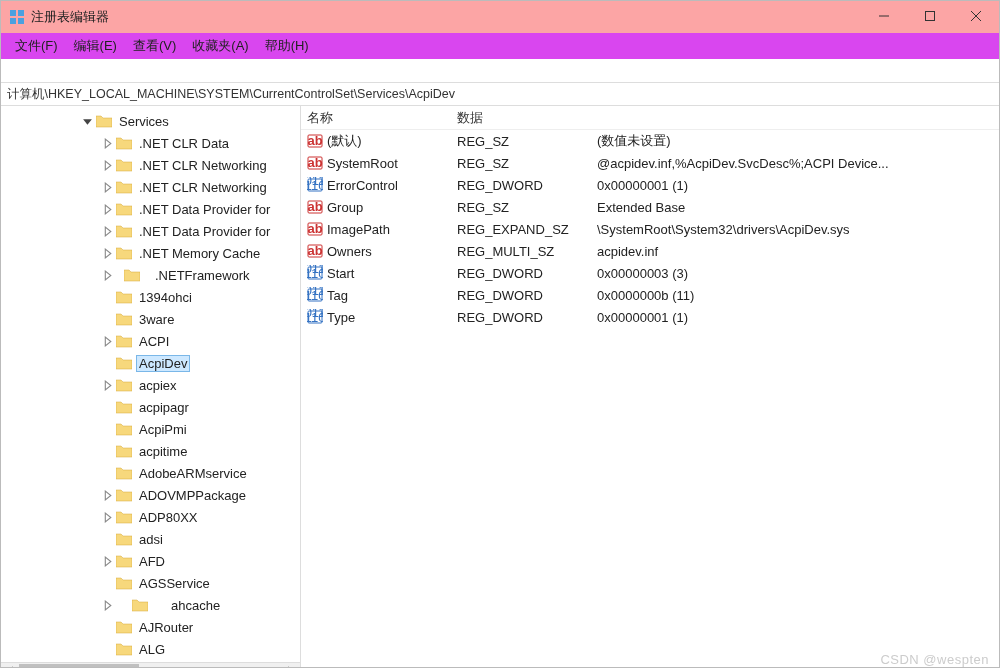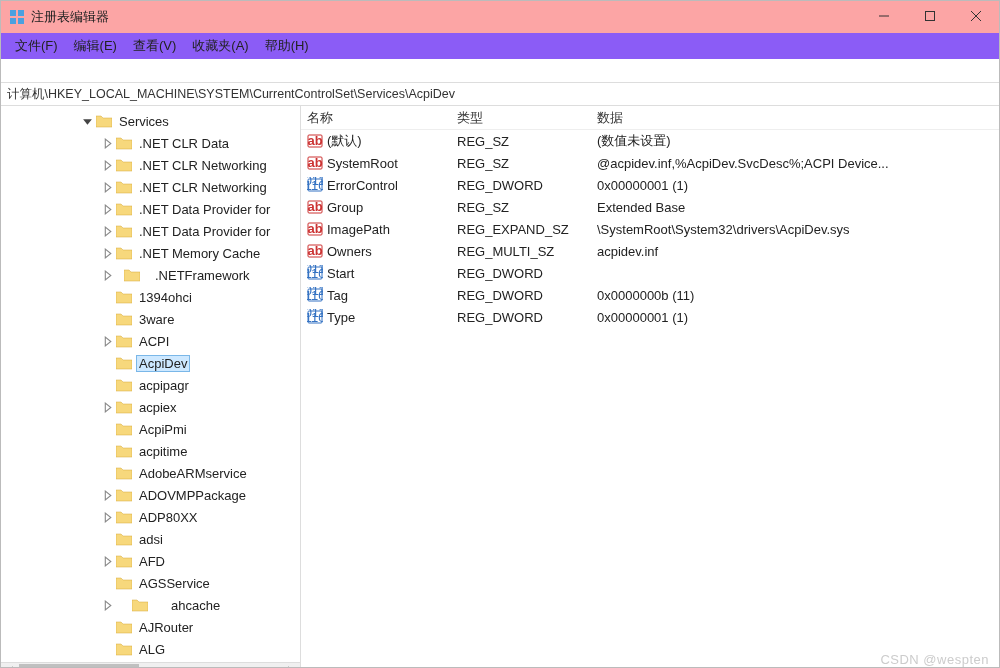--- a/index.html
+++ b/index.html
@@ -2,21 +2,21 @@
 <html><head>
 <meta charset="utf-8">
 <style>
   * { box-sizing: border-box; margin: 0; padding: 0; font-family: "Microsoft YaHei", "Segoe UI", sans-serif; font-size: 13px; }
   body { width: 1000px; height: 668px; background: #fff; border: 1px solid #bbb; position: relative; overflow: hidden; }
   .titlebar { height: 32px; display: flex; align-items: center; padding: 0 0 0 8px; background: #fca5a5; }
   .titlebar .app-icon { width: 16px; height: 16px; margin-right: 6px; display: inline-flex; }
   .titlebar .title { flex: 1; font-size: 13px; color: #222; }
   .titlebar .win-controls { display: flex; height: 100%; }
   .win-btn { width: 46px; height: 30px; display: flex; align-items: center; justify-content: center; color: #444; }
-  .menubar { height: 26px; display: flex; align-items: center; padding: 0 6px; background: #8b5cf6; }
+  .menubar { height: 26px; display: flex; align-items: center; padding: 0 6px; background: #d946ef; }
   .menu-item { padding: 3px 8px; color: #222; }
   .addressbar { height: 24px; border-top: 1px solid #ddd; border-bottom: 1px solid #ddd; display: flex; align-items: center; padding: 0 6px; background: #fff; margin-top: 23px; }
   .addressbar span { color: #333; font-size: 12.5px; }
   .content { display: flex; height: calc(100% - 32px - 26px - 24px - 14px); }
   .tree-pane { width: 300px; border-right: 1px solid #ddd; overflow: hidden; position: relative; }
   .tree { padding-top: 4px; }
   .tree-row { display: flex; align-items: center; height: 22px; white-space: nowrap; }
   .tree-row .expander { width: 13px; height: 13px; display: inline-flex; align-items: center; justify-content: center; color: #666; margin-right: 2px; }
   .tree-row .folder { width: 16px; height: 14px; margin-right: 4px; display: inline-flex; }
   .tree-row .label { color: #222; padding: 1px 3px; }
@@ -230,41 +230,41 @@
           </span>
           <span class="folder">
             <svg width="16" height="14" viewBox="0 0 16 14">
               <path d="M0 2 L0 13 L16 13 L16 4 L7 4 L5 2 Z" fill="#f7d87c" stroke="#d4a83a" stroke-width="0.5"></path>
             </svg>
           </span>
           <span class="label">AcpiDev</span>
         </div>
         <div class="tree-row" style="padding-left: 100px;">
           <span class="expander">
+            <svg width="11" height="11" viewBox="0 0 10 10">
+              <path d="M3 1 L3 9 L8 5 Z" fill="none" stroke="#888" stroke-width="1"></path>
+            </svg>
+          </span>
+          <span class="folder">
+            <svg width="16" height="14" viewBox="0 0 16 14">
+              <path d="M0 2 L0 13 L16 13 L16 4 L7 4 L5 2 Z" fill="#f7d87c" stroke="#d4a83a" stroke-width="0.5"></path>
+            </svg>
+          </span>
+          <span class="label">acpiex</span>
+        </div>
+        <div class="tree-row" style="padding-left: 100px;">
+          <span class="expander">
             <svg width="13" height="13"></svg>
           </span>
           <span class="folder">
             <svg width="16" height="14" viewBox="0 0 16 14">
               <path d="M0 2 L0 13 L16 13 L16 4 L7 4 L5 2 Z" fill="#f7d87c" stroke="#d4a83a" stroke-width="0.5"></path>
             </svg>
           </span>
           <span class="label">acpipagr</span>
-        </div>
-        <div class="tree-row" style="padding-left: 100px;">
-          <span class="expander">
-            <svg width="11" height="11" viewBox="0 0 10 10">
-              <path d="M3 1 L3 9 L8 5 Z" fill="none" stroke="#888" stroke-width="1"></path>
-            </svg>
-          </span>
-          <span class="folder">
-            <svg width="16" height="14" viewBox="0 0 16 14">
-              <path d="M0 2 L0 13 L16 13 L16 4 L7 4 L5 2 Z" fill="#f7d87c" stroke="#d4a83a" stroke-width="0.5"></path>
-            </svg>
-          </span>
-          <span class="label">acpiex</span>
         </div>
         <div class="tree-row" style="padding-left: 100px;">
           <span class="expander">
             <svg width="13" height="13"></svg>
           </span>
           <span class="folder">
             <svg width="16" height="14" viewBox="0 0 16 14">
               <path d="M0 2 L0 13 L16 13 L16 4 L7 4 L5 2 Z" fill="#f7d87c" stroke="#d4a83a" stroke-width="0.5"></path>
             </svg>
           </span>
@@ -402,21 +402,20 @@
       </div>
     <div class="hscroll">
       <span class="arrow">◄</span>
       <span class="thumb"></span>
       <span class="arrow" style="margin-left:auto">►</span>
     </div>
   </div>
   <div class="list-pane">
     <div class="list-header">
       <div class="list-header-col col-name">名称</div>
-      <div class="list-header-col col-type">类型</div>
       <div class="list-header-col col-data">数据</div>
     </div>
     <div class="list-body" id="list-body">
         <div class="list-row">
           <div class="list-cell col-name">
             <span class="val-icon">
               <svg width="16" height="16" viewBox="0 0 16 16">
                 <rect x="1" y="2" width="14" height="12" rx="1" fill="#fff" stroke="#c33" stroke-width="1"></rect>
                 <text x="8" y="12" text-anchor="middle" font-size="9" font-weight="bold" fill="#c33">ab</text>
               </svg>
@@ -497,20 +496,21 @@
             <span class="val-icon">
               <svg width="16" height="16" viewBox="0 0 16 16">
                 <rect x="1" y="2" width="14" height="12" rx="1" fill="#fff" stroke="#3573c3" stroke-width="1"></rect>
                 <text x="8" y="8" text-anchor="middle" font-size="5" fill="#3573c3">011</text>
                 <text x="8" y="13" text-anchor="middle" font-size="5" fill="#3573c3">110</text>
               </svg>
             </span>
             <span>Start</span>
           </div>
           <div class="list-cell col-type">REG_DWORD</div>
+          <div class="list-cell col-data">0x00000003 (3)</div>
         </div>
         <div class="list-row">
           <div class="list-cell col-name">
             <span class="val-icon">
               <svg width="16" height="16" viewBox="0 0 16 16">
                 <rect x="1" y="2" width="14" height="12" rx="1" fill="#fff" stroke="#3573c3" stroke-width="1"></rect>
                 <text x="8" y="8" text-anchor="middle" font-size="5" fill="#3573c3">011</text>
                 <text x="8" y="13" text-anchor="middle" font-size="5" fill="#3573c3">110</text>
               </svg>
             </span>

